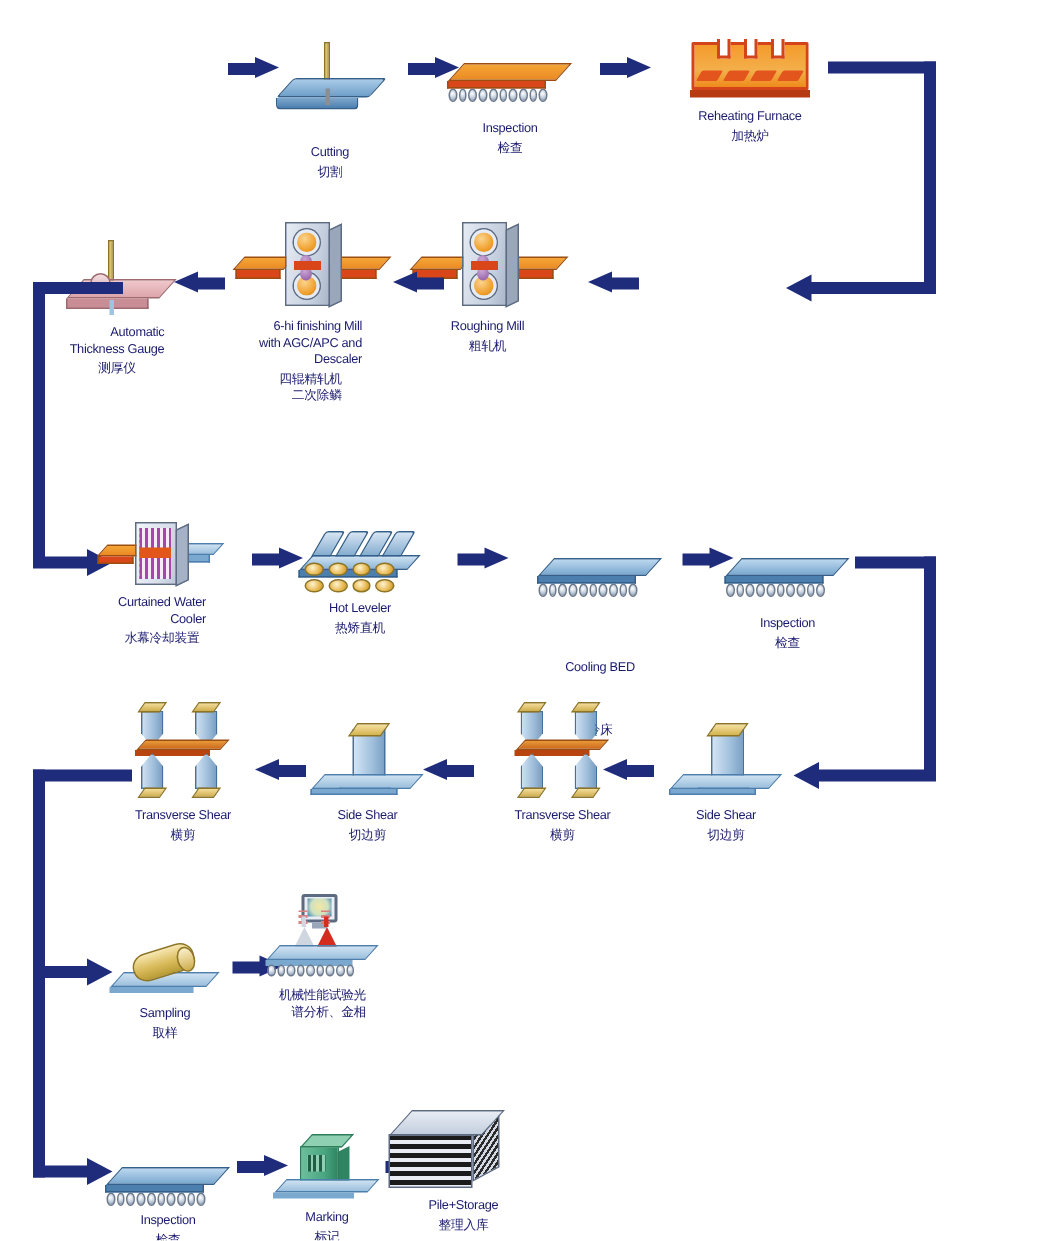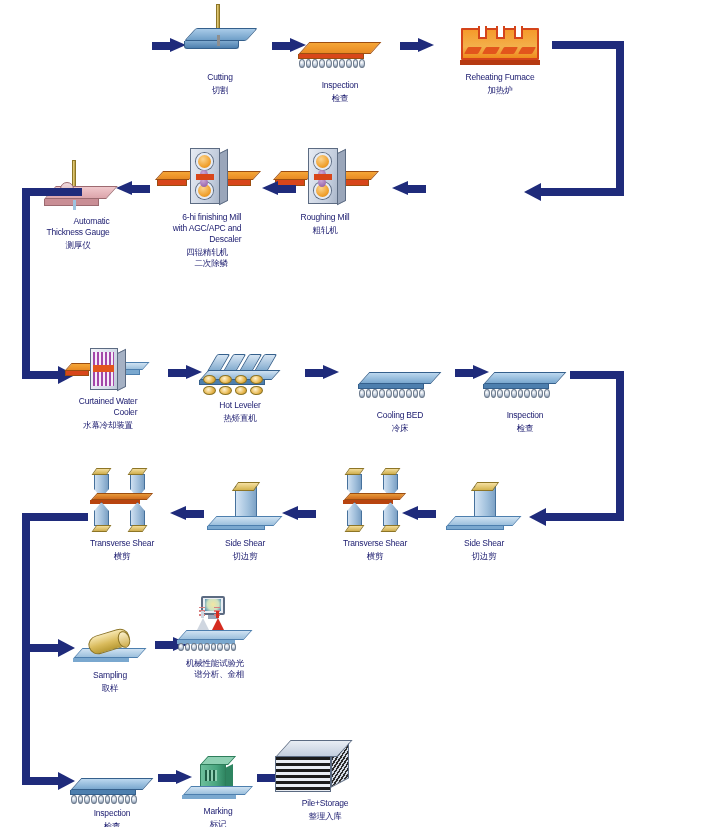--- a/index.html
+++ b/index.html
@@ -662,21 +662,21 @@
 <body>
 
 <div id="canvas">
 
 
   <div class="arrow" style="left:152px; top:45px;">
       <i></i>
       <b></b>
     </div>
 
-  <div class="node" style="left:220px; top:4px;">
+  <div class="node" style="left:220px; top:28px;">
     <div class="art" style="height:66px">
       <div class="cut-tool"></div>
         <div class="cut-plate"></div>
         <div class="cut-plate2"></div>
         <div class="cut-bit"></div>
     </div>
     <div class="caption">Cutting</div>
     <div class="caption cn">切割</div>
   </div>
 
@@ -853,21 +853,21 @@
     </div>
     <div class="caption">Hot Leveler</div>
     <div class="caption cn">热矫直机</div>
   </div>
 
   <div class="arrow" style="left:305px; top:372px;">
       <i></i>
       <b></b>
     </div>
 
-  <div class="node" style="left:400px; top:352px;">
+  <div class="node" style="left:400px; top:352px;gap:29px;">
     <div class="art">
       <div class="rt-top blue"></div>
         <div class="rt-band blue"></div>
       <div class="rt-rollers">
           <span></span>
           <span></span>
           <span></span>
           <span></span>
           <span></span>
           <span></span>
@@ -1092,21 +1092,21 @@
     </div>
     <div class="caption">Marking</div>
     <div class="caption cn">标记</div>
   </div>
 
   <div class="arrow" style="left:257px; top:777px;">
       <i></i>
       <b></b>
     </div>
 
-  <div class="node" style="left:325px; top:738px;">
+  <div class="node" style="left:309px; top:738px;">
     <div class="art" style="height:58px">
       <div class="pl-side"></div>
         <div class="pl-front"></div>
         <div class="pl-top"></div>
     </div>
     <div class="caption">Pile+Storage</div>
     <div class="caption cn">整理入库</div>
   </div>
 
 </div>

